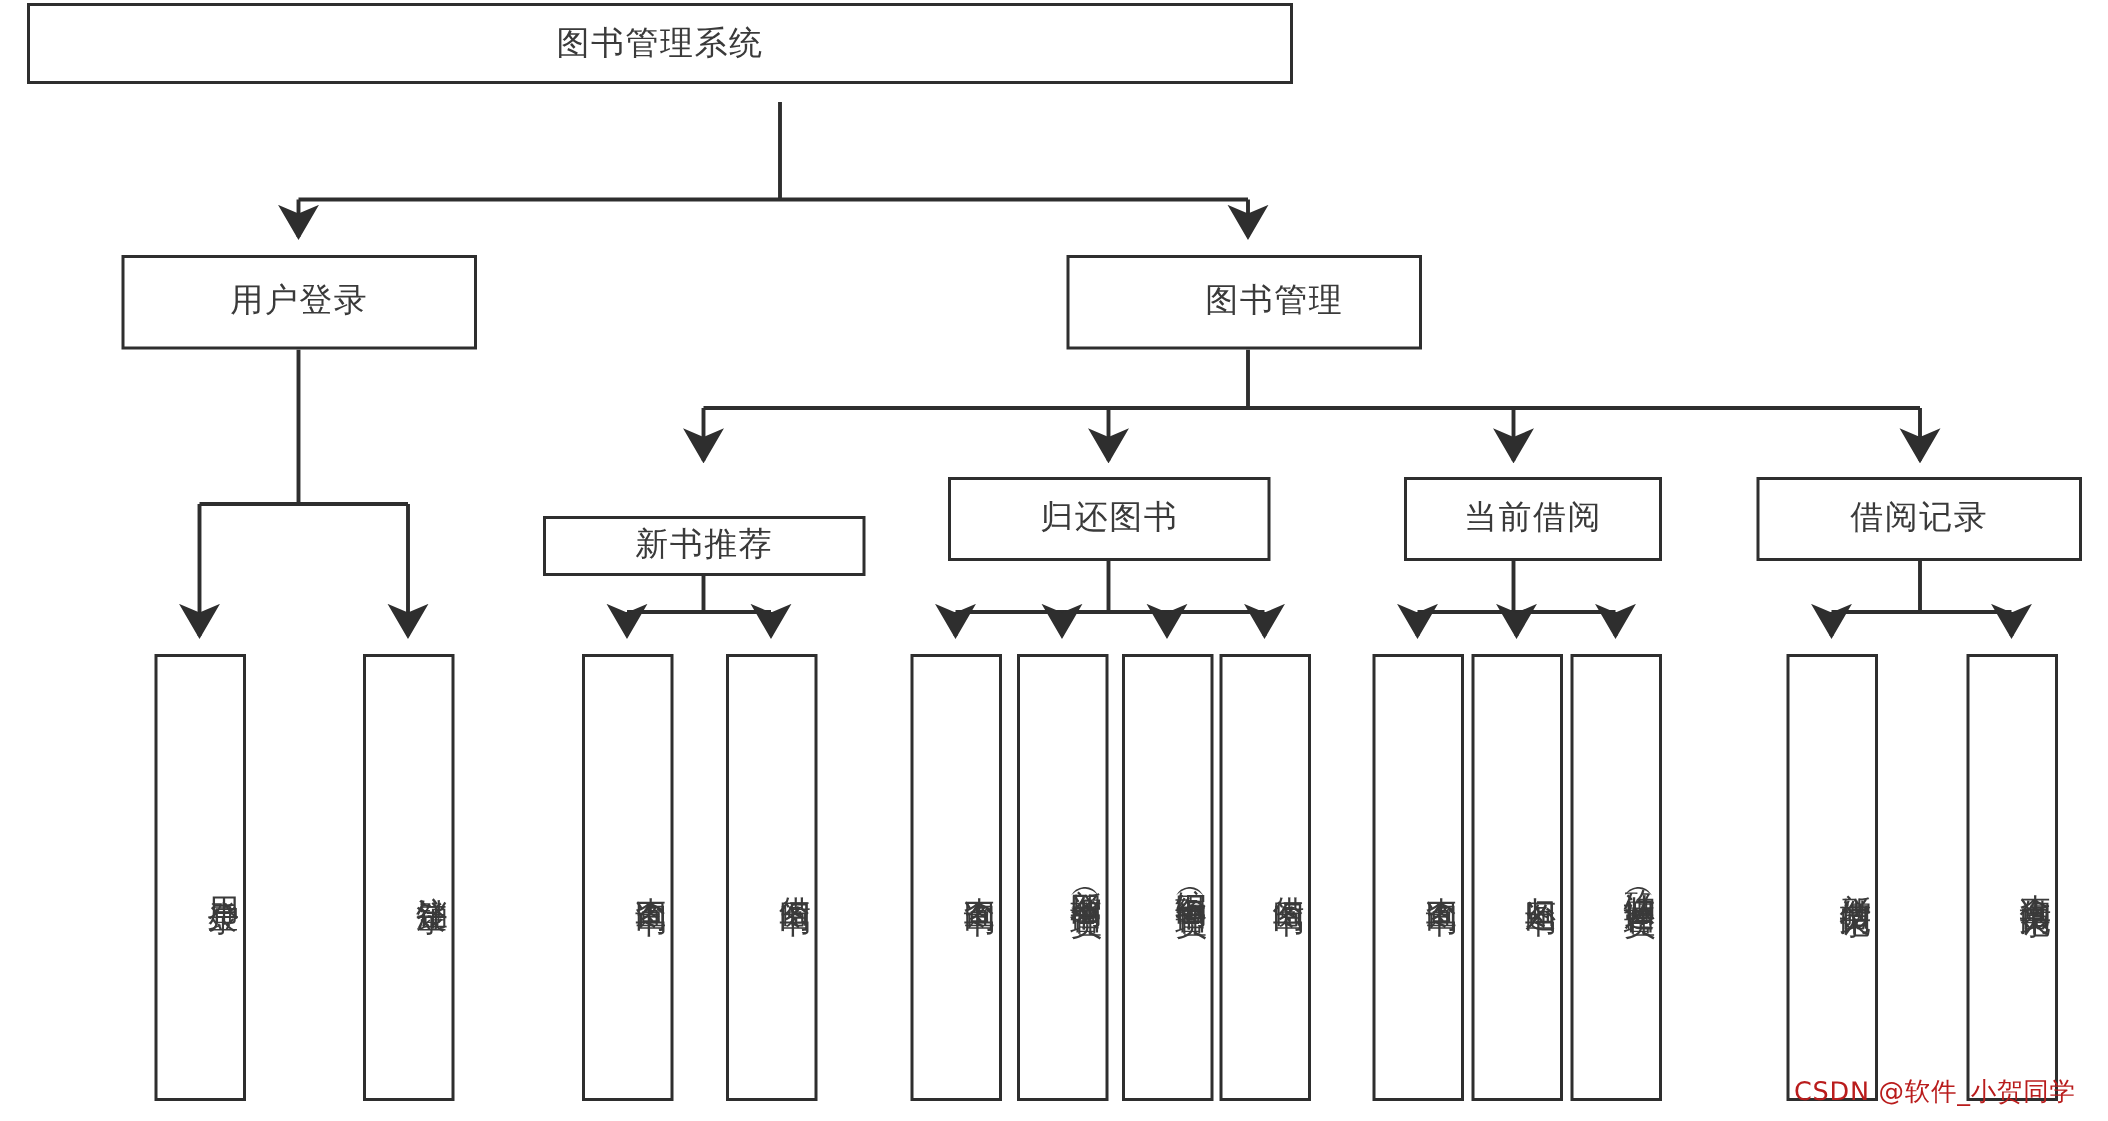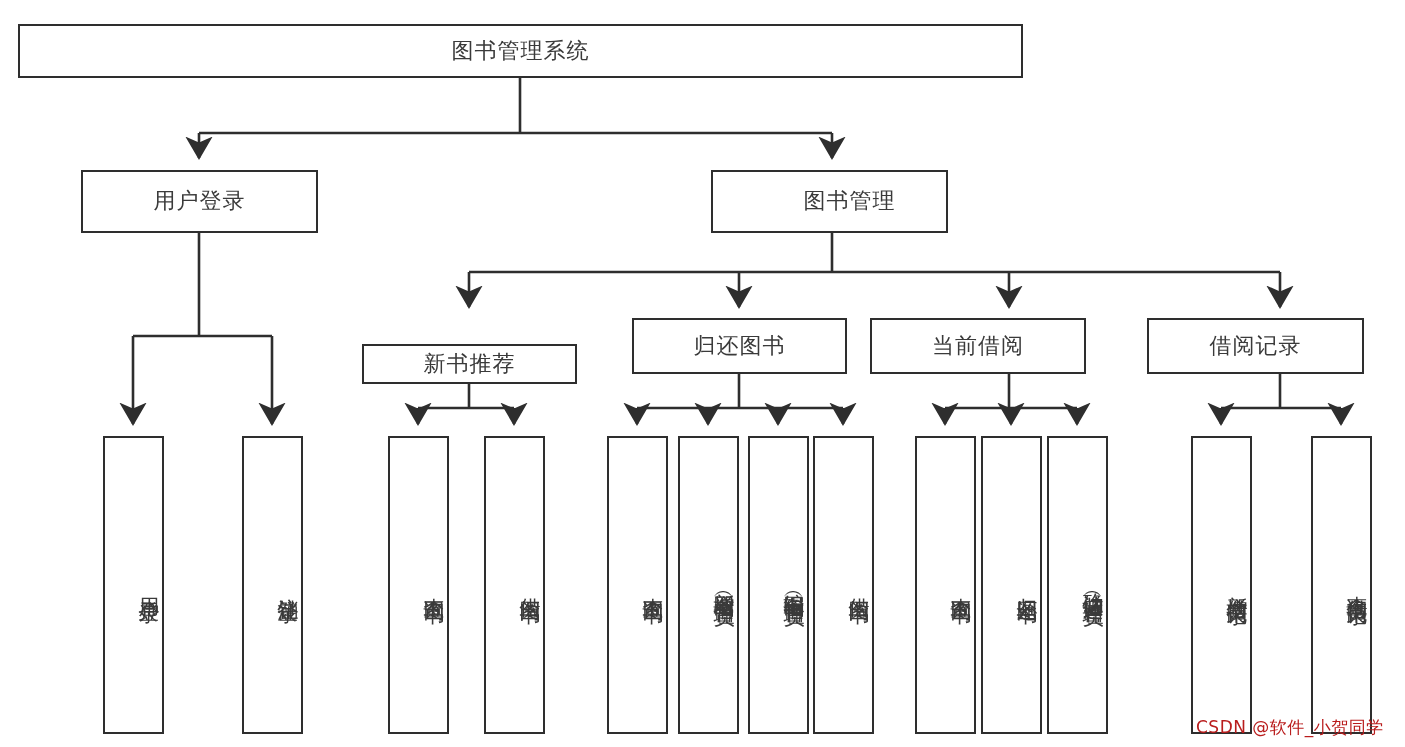--- a/index.html
+++ b/index.html
@@ -114,41 +114,41 @@
       <path d="M 1011 408 L 1011 424" marker-end="url(#arrow)"></path>
       <path d="M 1077 408 L 1077 424" marker-end="url(#arrow)"></path>
 
       <path d="M 1280 374 L 1280 408"></path>
       <path d="M 1221 408 L 1341 408"></path>
       <path d="M 1221 408 L 1221 424" marker-end="url(#arrow)"></path>
       <path d="M 1341 408 L 1341 424" marker-end="url(#arrow)"></path>
     </g>
   </svg>
 
-  <div class="node horiz" style="left:18px; top:24px; width:1005px; height:54px;font-family:Liberation Serif, serif;">
+  <div class="node horiz" style="left:18px; top:2px; width:844px; height:54px;font-family:Liberation Serif, serif;">
     <span>图书管理系统</span>
   </div>
 
   <div class="node horiz" style="left:81px; top:170px; width:237px; height:63px;">
     <span>用户登录</span>
   </div>
   <div class="node horiz" style="left:711px; top:170px; width:237px; height:63px;padding-left:40px;">
     <span>图书管理</span>
   </div>
 
   <div class="node horiz" style="left:362px; top:318px; width:215px; height:40px;margin-top:26px;">
     <span>新书推荐</span>
   </div>
   <div class="node horiz" style="left:632px; top:318px; width:215px; height:56px;">
     <span>归还图书</span>
   </div>
-  <div class="node horiz" style="left:870px; top:318px; width:216px; height:56px;">
+  <div class="node horiz" style="left:936px; top:318px; width:172px; height:56px;">
     <span>当前借阅</span>
   </div>
-  <div class="node horiz" style="left:1147px; top:318px; width:217px; height:56px;">
+  <div class="node horiz" style="left:1171px; top:318px; width:217px; height:56px;">
     <span>借阅记录</span>
   </div>
 
   <div class="node vert" style="left:103px; top:436px; width:61px; height:298px;">
     <span class="vlabel">用户登录</span>
   </div>
   <div class="node vert" style="left:242px; top:436px; width:61px; height:298px;">
     <span class="vlabel">注销登录</span>
   </div>
 

